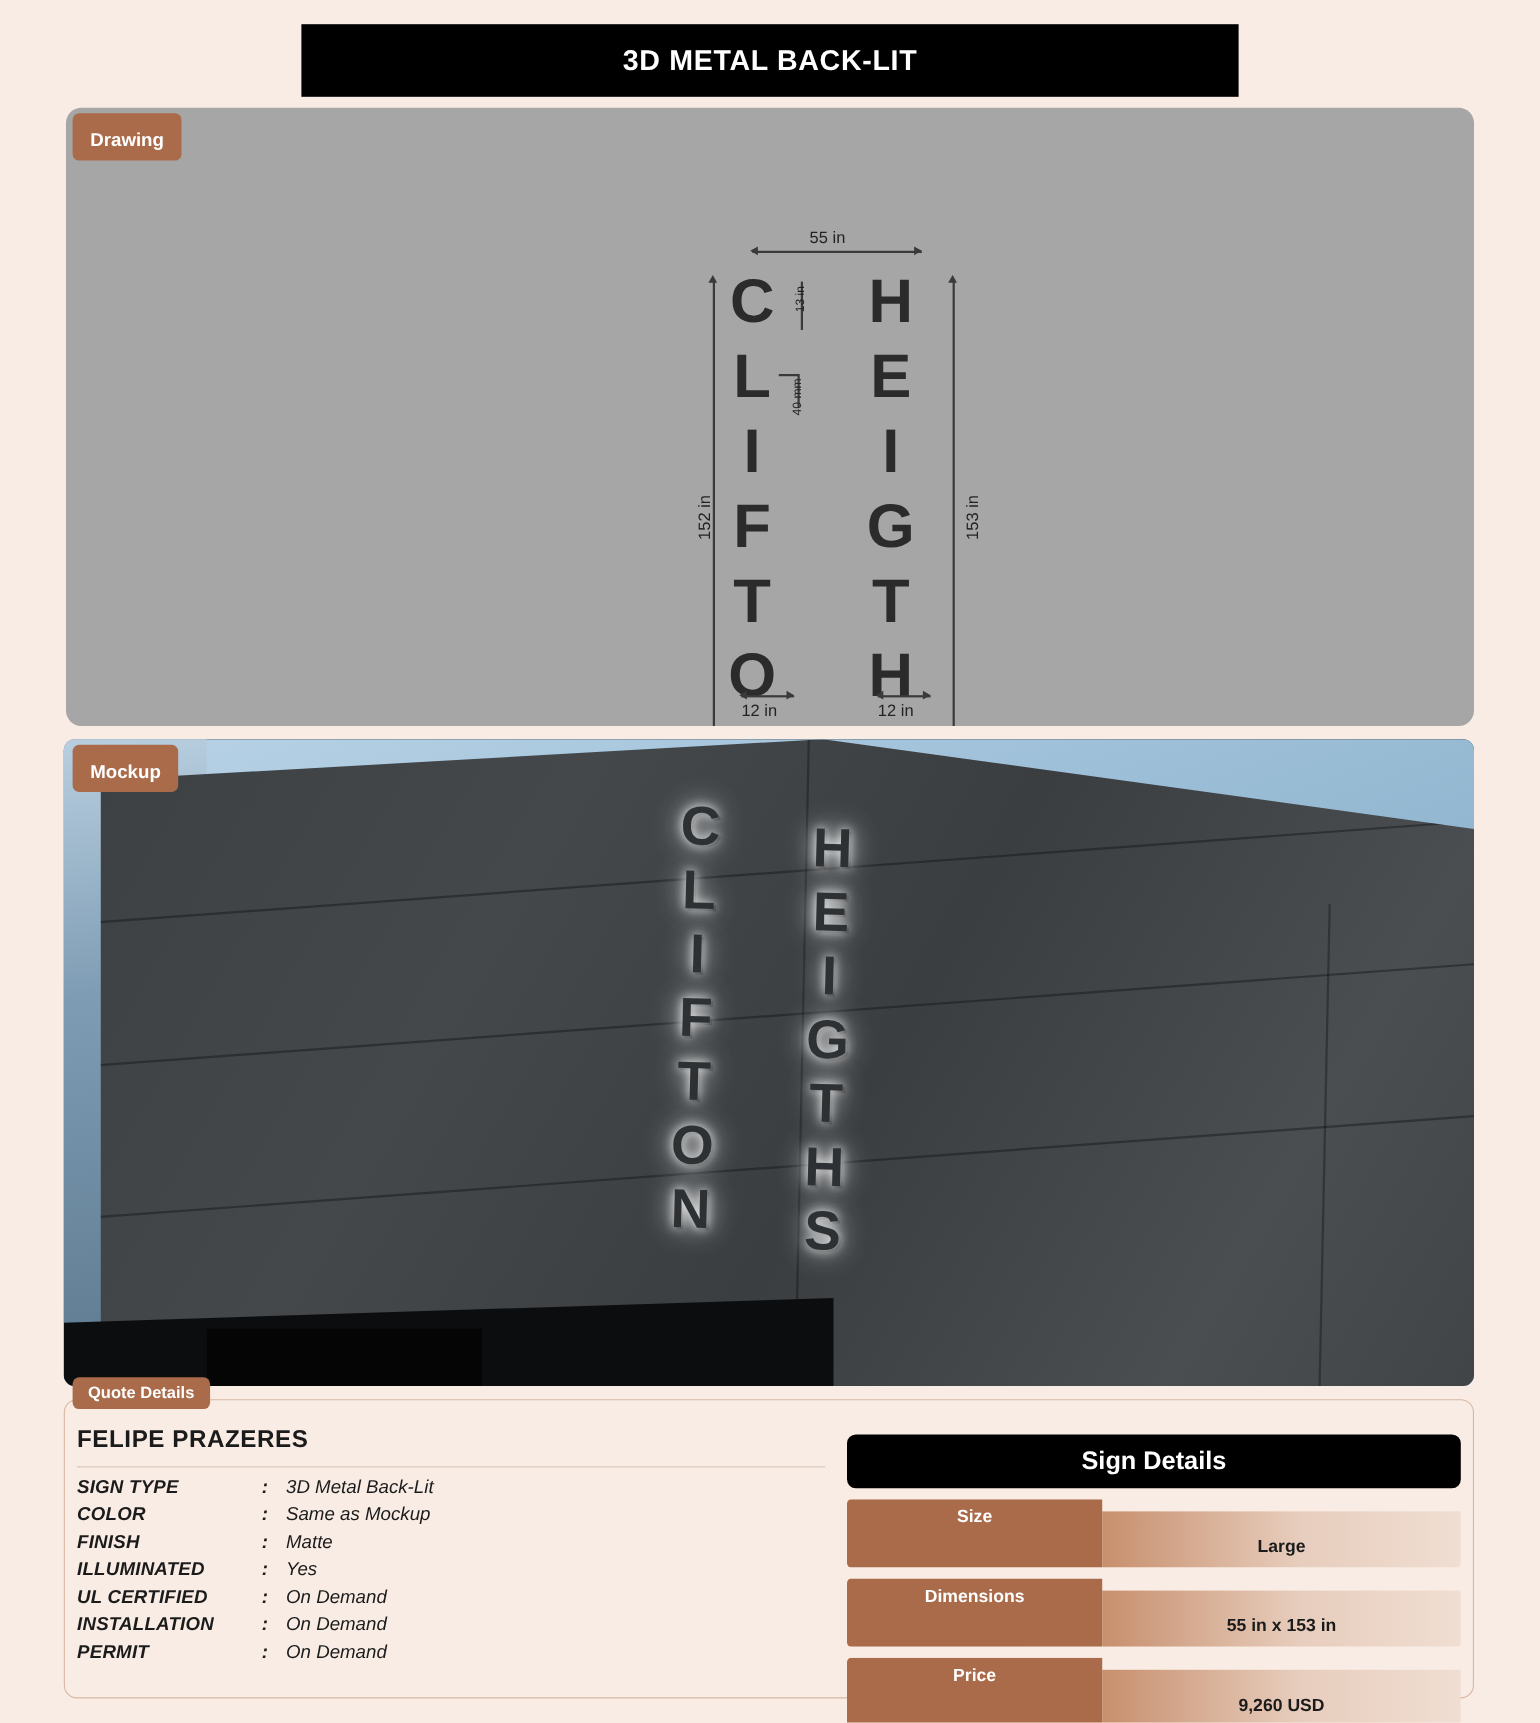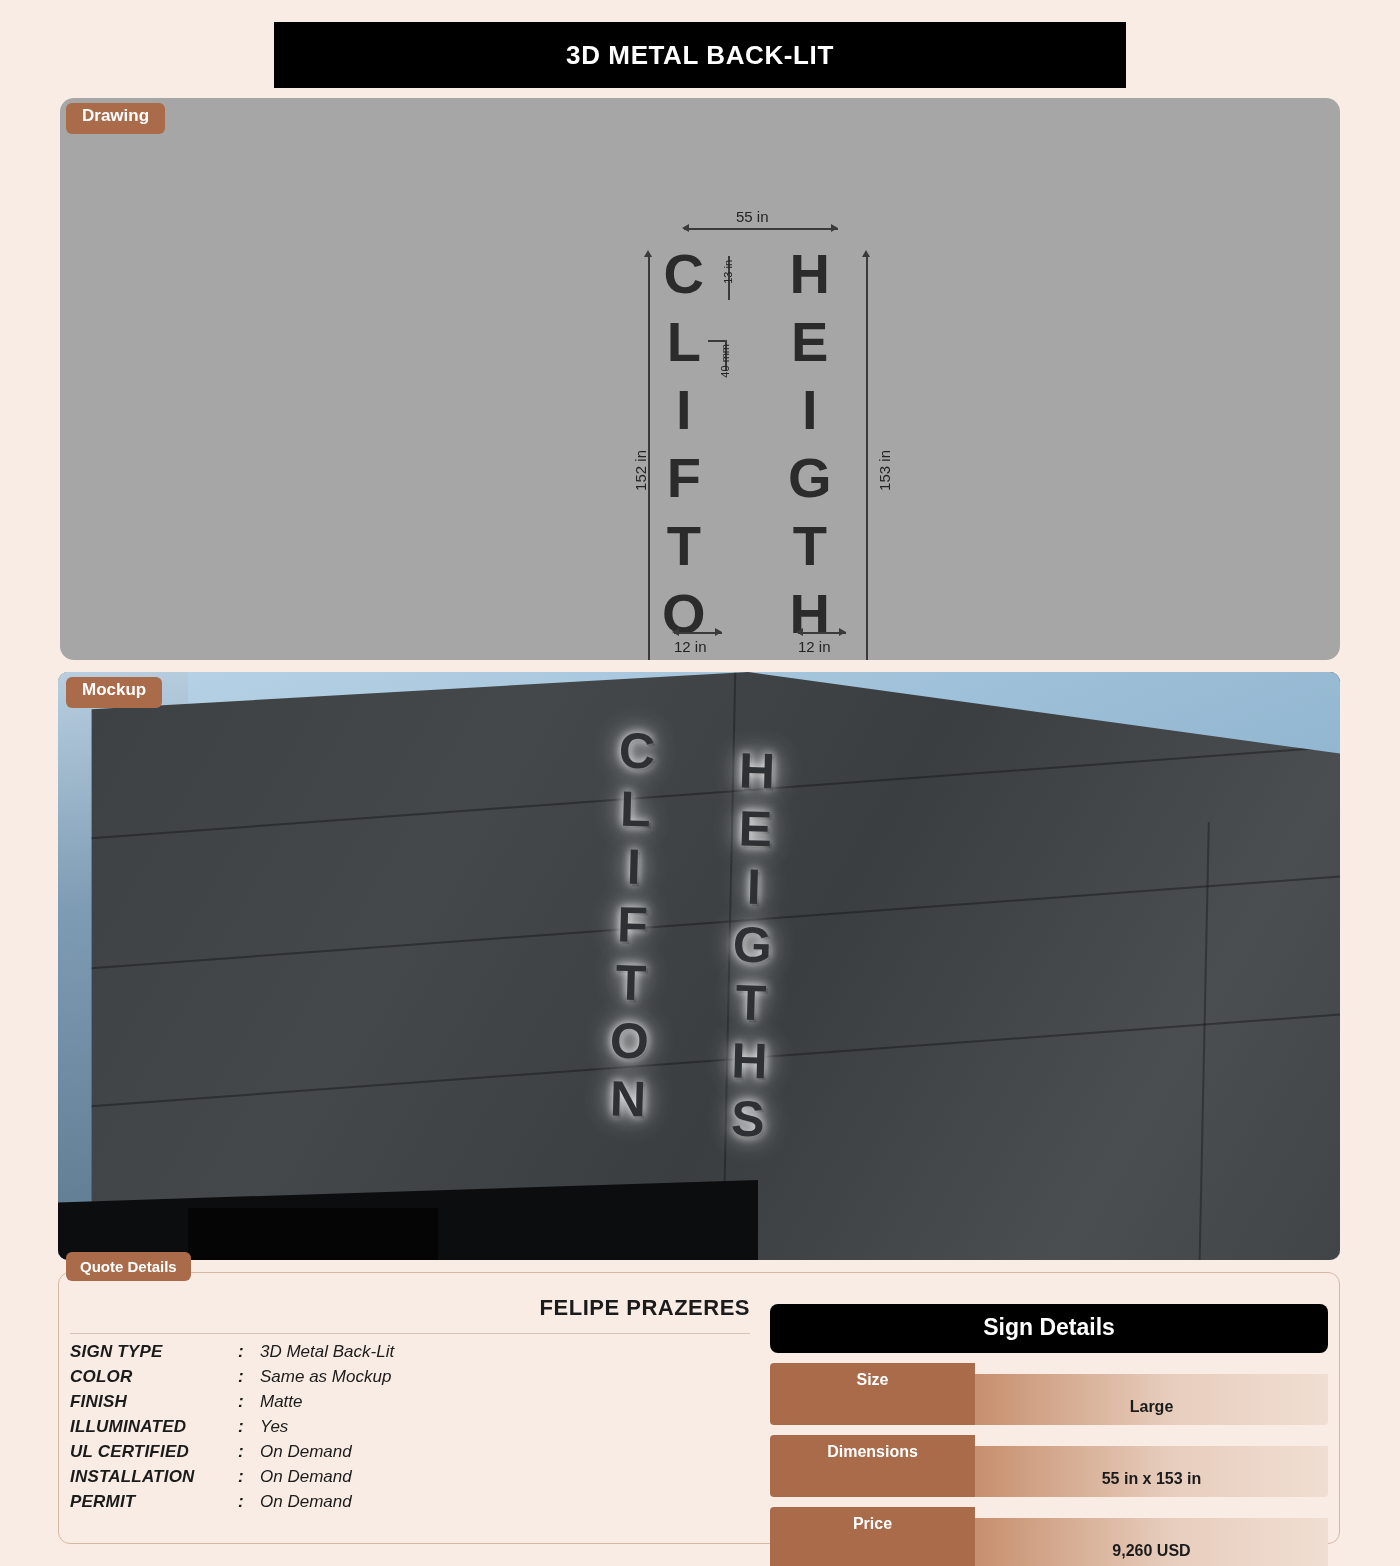--- a/index.html
+++ b/index.html
@@ -32,21 +32,21 @@
   .panel {
     position: absolute;
     border-radius: 14px;
   }
   .section-tag {
     position: absolute;
     background: #a96b4a;
     color: #fff;
     font-size: 17px;
     font-weight: bold;
-    padding: 3px 16px 8px 16px;
+    padding: 15px 16px 8px 16px;
     border-radius: 6px;
     z-index: 5;
     white-space: nowrap;
   }
 
   
   .drawing-panel {
     left: 60px; top: 98px;
     width: 1280px; height: 562px;
     background: #a6a6a6;
@@ -175,21 +175,21 @@
     width: 1282px; height: 272px;
     border: 1.5px solid #d8b8a4;
     border-radius: 12px;
     background: #f9ece4;
   }
   .tag-quote { left: 66px; top: 1252px; font-size: 15px; padding: 6px 14px; }
 
   .client-name {
     position: absolute;
     left: 70px; top: 1295px; width: 680px;
-    text-align: right;
+    text-align: left;
     font-size: 22px;
     font-weight: bold;
     color: #1b1b1b;
     letter-spacing: 0.5px;
     padding-bottom: 12px;
     border-bottom: 1px solid #d7c3b6;
   }
 
   .spec-list {
     position: absolute;
@@ -226,21 +226,21 @@
     font-weight: bold;
     padding: 10px 0 12px 0;
   }
   .sd-row {
     display: flex;
     margin-top: 10px;
     border-radius: 4px;
     overflow: hidden;
   }
   .sd-key {
-    width: 205px;
+    width: 232px;
     background: #a96b4a;
     color: #fff;
     font-weight: bold;
     font-size: 16px;
     text-align: center;
     padding: 8px 0 9px 0;
   }
   .sd-val {
     flex: 1;
     background: linear-gradient(90deg,#c78f6d 0%, #e7cdbd 55%, #f0ded2 100%);

